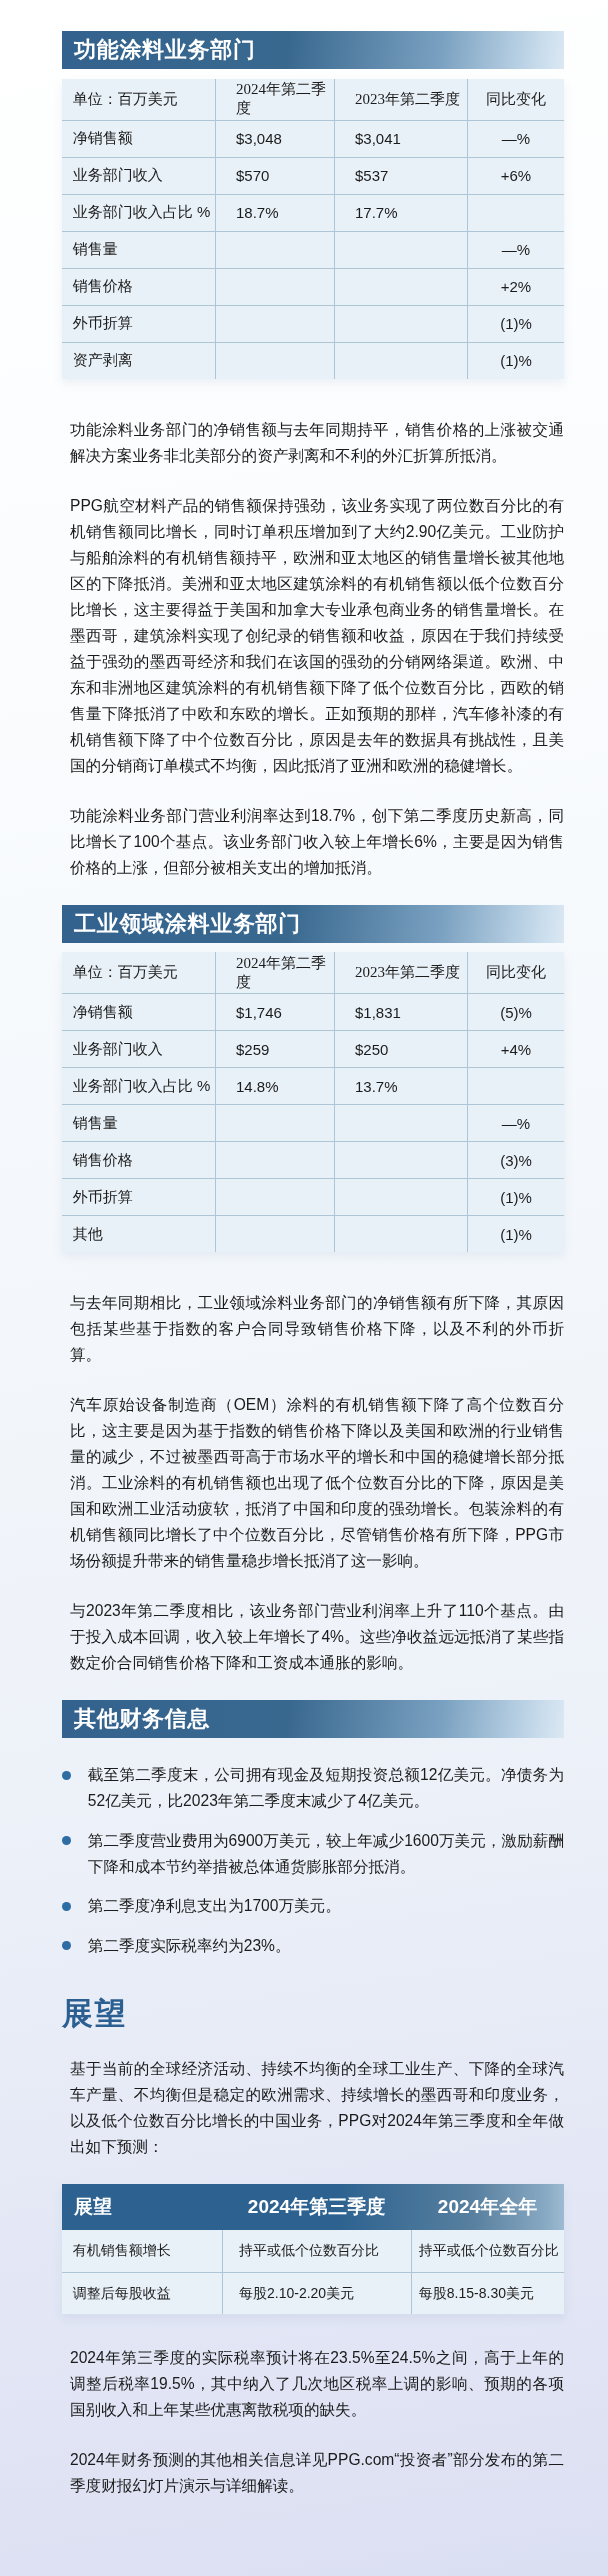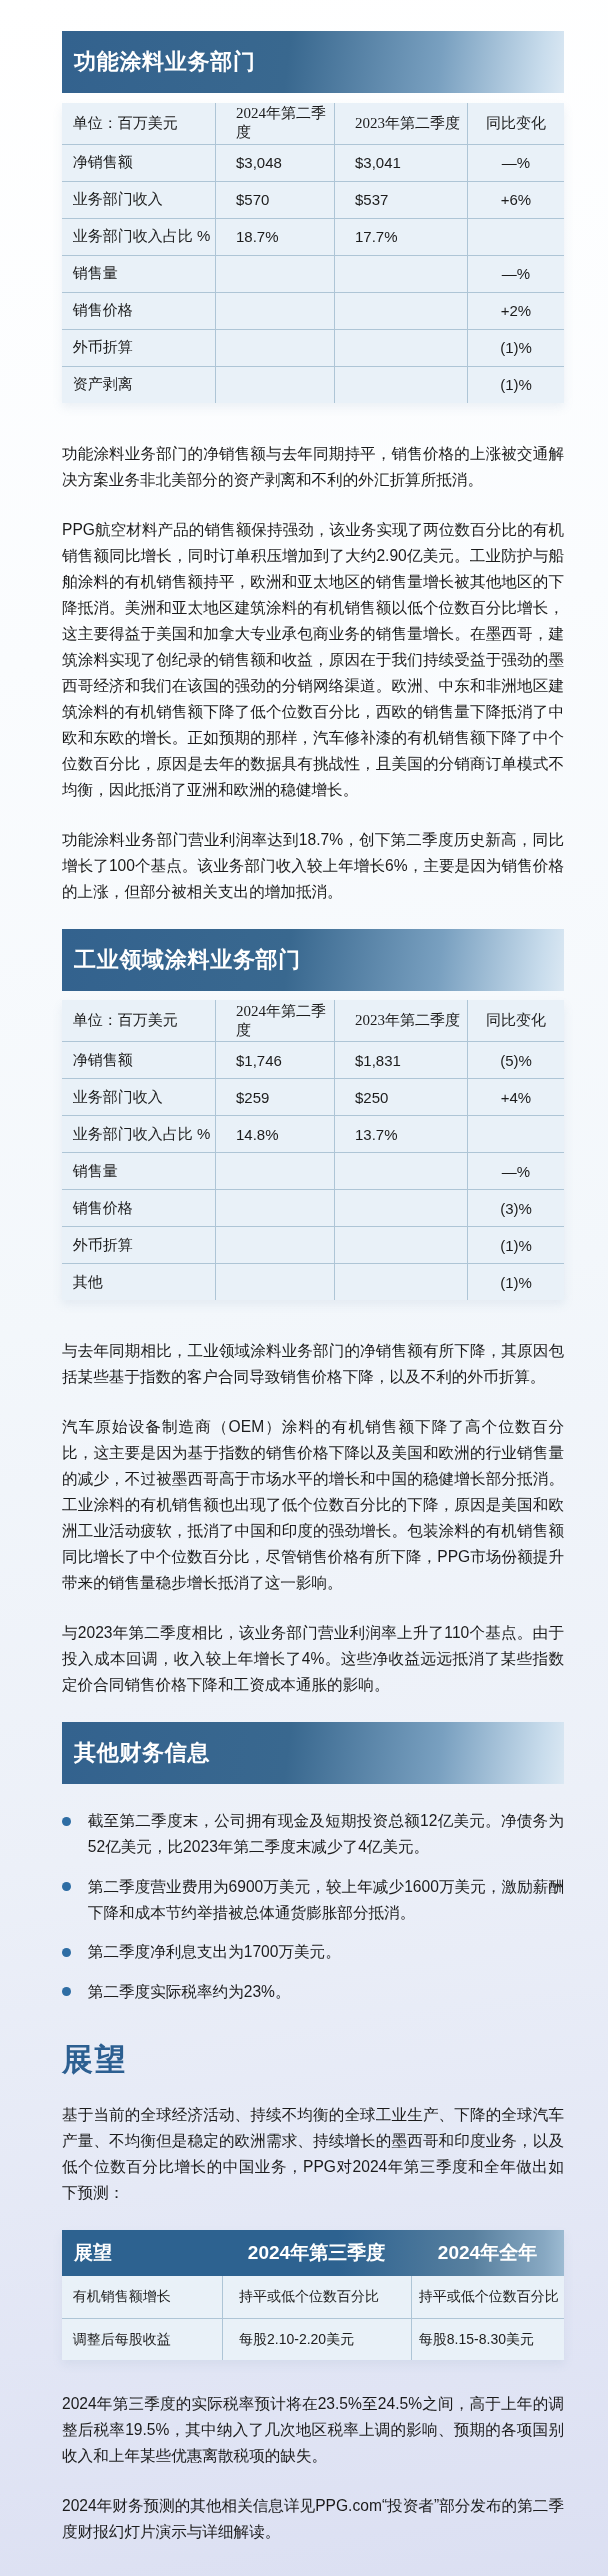--- a/index.html
+++ b/index.html
@@ -12,21 +12,21 @@
     overflow:hidden;
   }
   .content { padding:31px 45px 20px 62px; }
 
   h1.title {
     font-size:23px; font-weight:bold; color:#1f5f9e;
     letter-spacing:0.7px; margin-bottom:30px;
   }
 
   .bar {
-    height:62px; display:flex; align-items:center;
+    height:38px; display:flex; align-items:center;
     padding-left:12px; margin-bottom:9.5px;
     background:linear-gradient(97deg,#33628e 0%,#39688f 45%,#79a0c0 75%,#c8dcec 95%,#dbe8f3 100%);
     color:#ffffff; font-size:22px; font-weight:bold; letter-spacing:0.7px;
   }
 
   .fin-table {
     background:#e9f1f8;
     box-shadow:0 5.4px 9.5px rgba(110,140,175,.12);
     margin-bottom:38px;
   }
@@ -37,21 +37,21 @@
   }
   .fin-row.head { min-height:41px;font-family:Liberation Serif, serif; }
   .fin-row + .fin-row { border-top:0.7px solid rgba(125,160,185,.55); }
   .fin-row .c { height:100%; display:flex; align-items:center; }
   .fin-row .c1 { padding-left:10.8px; }
   .fin-row .c2, .fin-row .c3 { padding-left:20px; border-left:0.7px solid rgba(125,160,185,.55); }
   .fin-row .c4 { border-left:0.7px solid rgba(125,160,185,.55); justify-content:center; text-align:center; }
 
   p.body {
     font-size:15.6px; line-height:26px; color:#1b1b1b;
-    margin-bottom:24px; text-align:justify;
+    margin-bottom:24px; text-align:justify;margin-left:8px;
   }
 
   .bullets { margin-top:24px; margin-bottom:34px; }
   .bullet { display:flex; gap:17px; margin-bottom:13.5px; }
   .bullet .dot {
     flex:0 0 8.8px; width:8.8px; height:8.8px; border-radius:50%;
     background:#2e6da4; margin-top:8.8px;
   }
   .bullet p { font-size:15.6px; line-height:26px; text-align:justify; }
 

